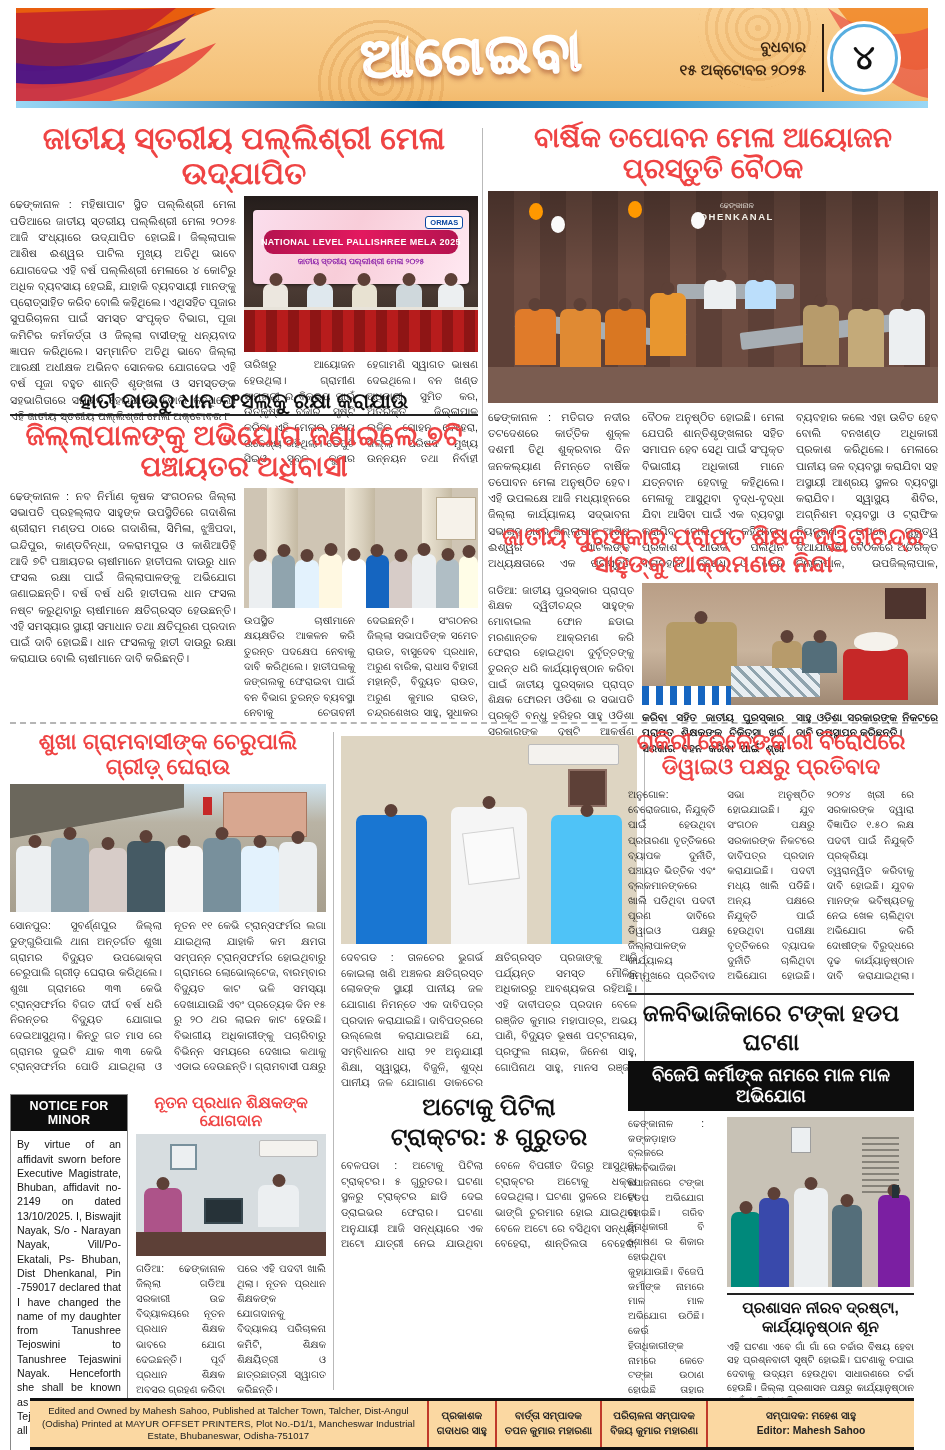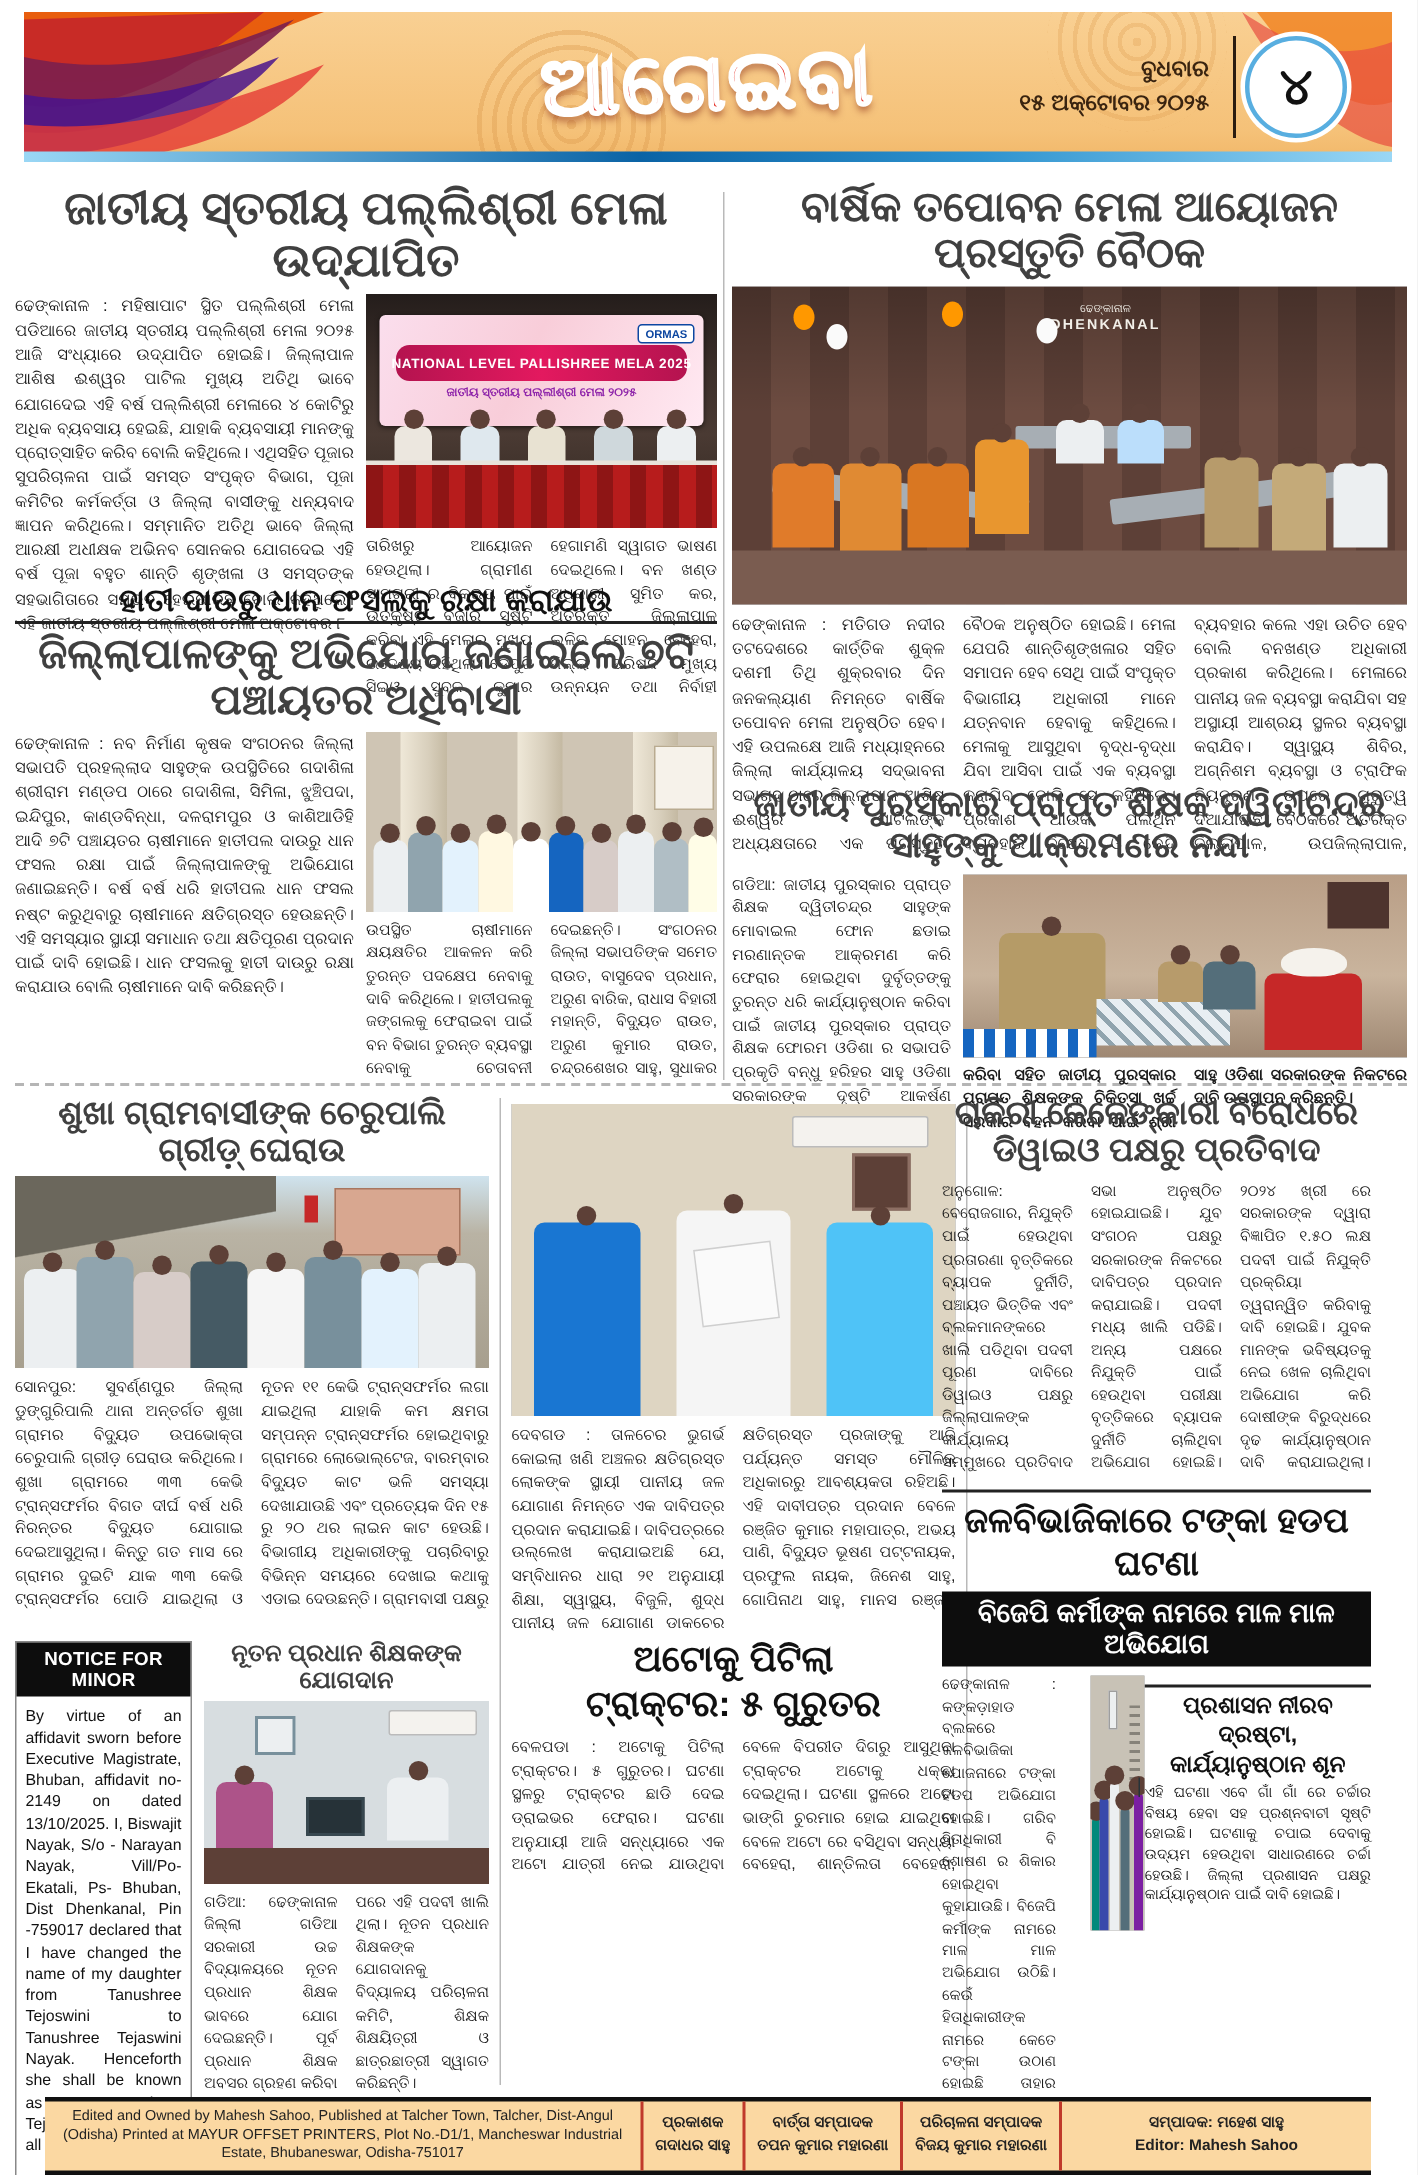--- a/index.html
+++ b/index.html
@@ -22,21 +22,21 @@
               text-align:right;color:#3a2410;font-weight:bold;line-height:1.5;}
   .date-block .wd{font-size:15px;}
   .date-block .dt{font-size:15px;}
   .mh-vline{position:absolute;right:104px;top:16px;width:2px;height:68px;background:#2b1c10;}
   .page-circle{position:absolute;right:30px;top:16px;width:62px;height:62px;border-radius:50%;
                background:#fff;border:3px solid #58aee0;box-shadow:0 0 0 3px #ffffff;
                display:flex;align-items:center;justify-content:center;
                font-size:34px;font-weight:bold;color:#111;}
 
   
-  .hx{font-weight:800;text-align:center;line-height:1.12;color:#404040;}
+  .hx{font-weight:800;text-align:center;line-height:1.12;color:#ef4444;}
   .bt{font-size:11px;line-height:1.48;text-align:justify;color:#1a1a1a;}
   .cols2{column-count:2;column-gap:12px;}
   .cols3{column-count:3;column-gap:12px;}
   .clip{overflow:hidden;}
   .vr{position:absolute;width:1px;background:#b9b9b9;}
   .dashed-div{position:absolute;border-top:2px dashed #b5b5b5;}
   .photo{position:relative;overflow:hidden;background:#9e9e9e;}
   .fig{position:absolute;border-radius:7px 7px 0 0;}
   .fig::before{content:"";position:absolute;top:-11px;left:50%;transform:translateX(-50%);
                width:13px;height:13px;border-radius:50%;background:#5d4037;}
@@ -362,21 +362,21 @@
     <div class="h2b" style="margin-top:4px;font-size:23px;">ଜଳବିଭାଜିକାରେ ଟଙ୍କା ହଡପ ଘଟଣା</div>
     <div class="blackband">ବିଜେପି କର୍ମୀଙ୍କ ନାମରେ ମାଳ ମାଳ ଅଭିଯୋଗ</div>
     <div class="row" style="margin-top:6px;gap:23px;">
       <div style="width:92px;">
         <div class="bt clip" style="height:292px;font-size:10px;">
           <span>ଢେଙ୍କାନାଳ : କଙ୍କଡ଼ାହାଡ ବ୍ଲକରେ ଜଳବିଭାଜିକା ଯୋଜନାରେ ଟଙ୍କା ହଡପ ଅଭିଯୋଗ ହୋଇଛି। ଗରିବ ହିତାଧିକାରୀ ବି ଶୋଷଣ ର ଶିକାର ହୋଇଥିବା କୁହାଯାଉଛି।</span>
           <span> </span>
           <span>ବିଜେପି କର୍ମୀଙ୍କ ନାମରେ ମାଳ ମାଳ ଅଭିଯୋଗ ଉଠିଛି। କେଉଁ ହିତାଧିକାରୀଙ୍କ ନାମରେ କେତେ ଟଙ୍କା ଉଠାଣ ହୋଇଛି ତାହାର ଉଚ୍ଚସ୍ତରୀୟ ତଦନ୍ତ ଦାବି ହୋଇଛି। ଗ୍ରାମବାସୀ ଏ ନେଇ ଜିଲ୍ଲାପାଳଙ୍କୁ ଲିଖିତ ଅଭିଯୋଗ କରିଛନ୍ତି।</span>
         </div>
       </div>
-      <div style="width:187px;display:flex;flex-direction:row;">
+      <div style="width:187px;display:flex;flex-direction:column;">
         <div class="photo" style="width:187px;height:170px;">
           <div style="position:absolute;inset:0;background:#c8c2b6;"></div>
           <div class="wallnote" style="right:8%;top:12%;width:20%;height:34%;"></div>
           <div style="position:absolute;left:34%;top:6%;width:10%;height:14%;background:#eceff1;border:1px solid #9e9e9e;"></div>
           <div class="fig" style="left:2%;bottom:0;width:16%;height:44%;background:#00897b;"></div>
           <div class="fig" style="left:17%;bottom:0;width:16%;height:52%;background:#3949ab;"></div>
           <div class="fig" style="left:36%;bottom:0;width:18%;height:58%;background:#eceff1;"></div>
           <div class="fig" style="left:56%;bottom:0;width:16%;height:48%;background:#546e7a;"></div>
           <div class="fig" style="right:2%;bottom:0;width:17%;height:54%;background:#7b1fa2;"></div>
           <div style="position:absolute;right:8%;bottom:52%;width:4%;height:8%;background:#263238;"></div>

